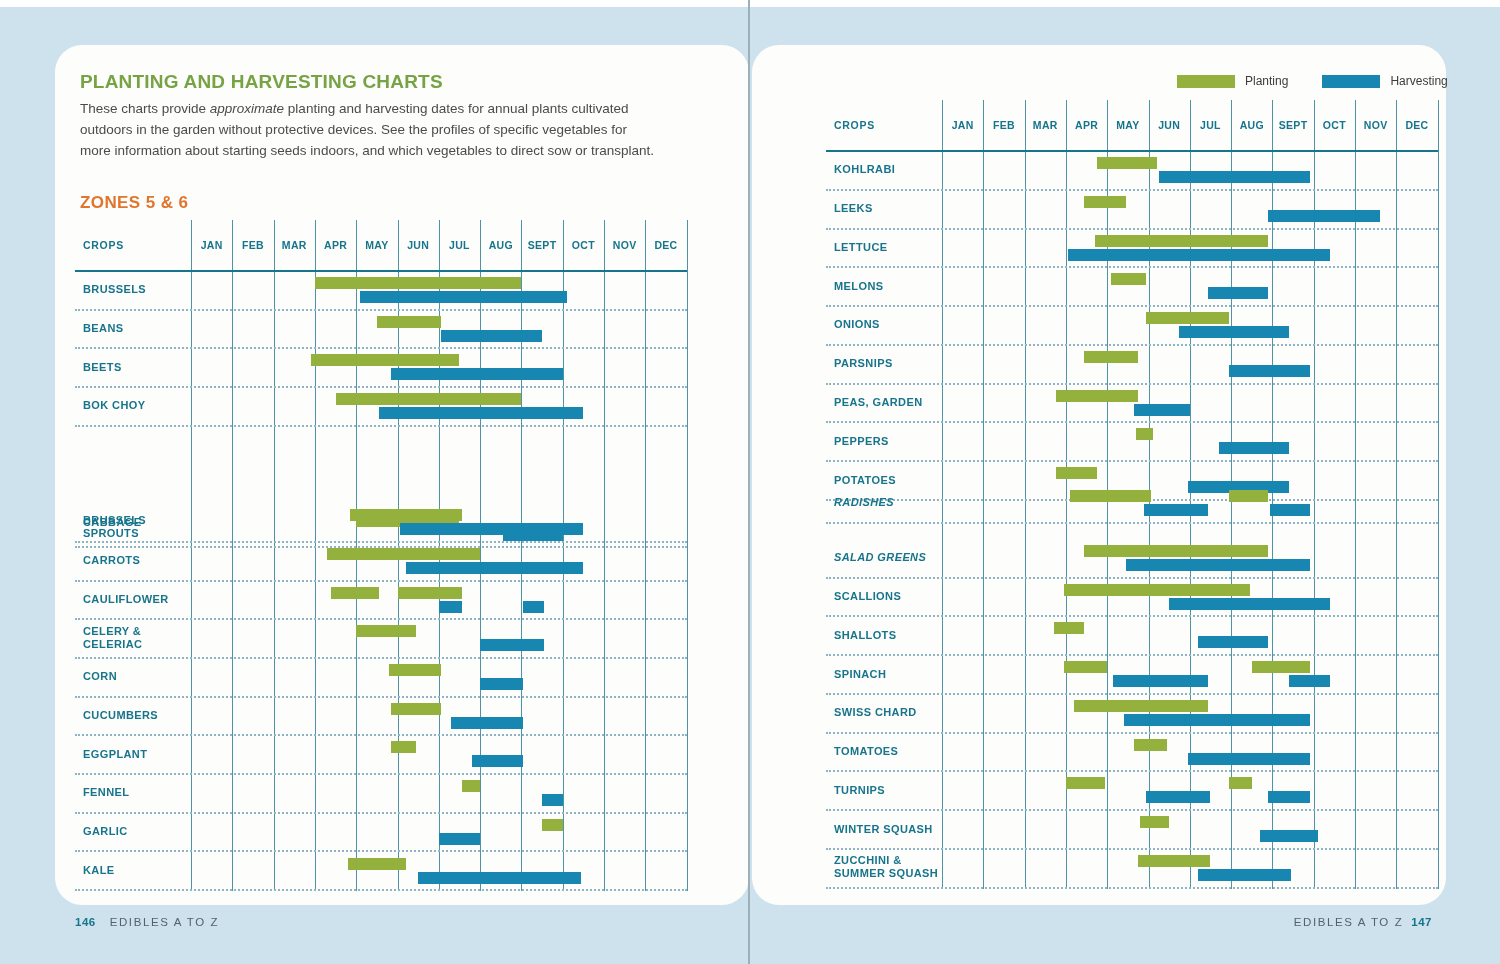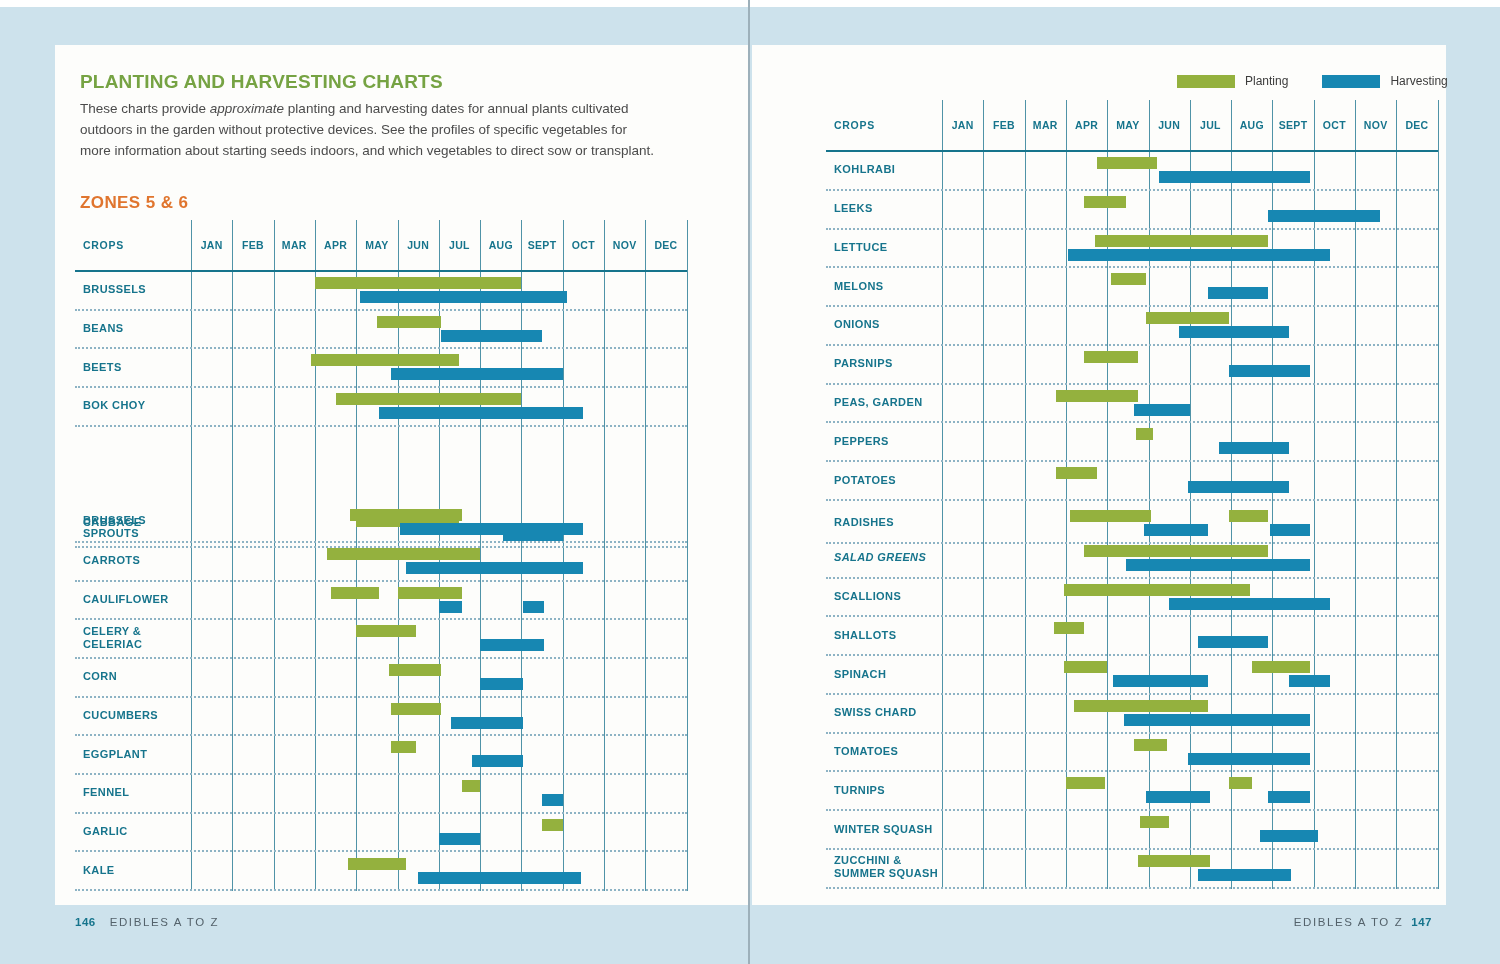--- a/index.html
+++ b/index.html
@@ -3,21 +3,21 @@
 <meta charset="utf-8">
 <style>
   html,body { margin:0; padding:0; }
   body {
     width:1500px; height:964px; position:relative; overflow:hidden;
     background:#cde2ec;
     font-family:"Liberation Sans", sans-serif;
   }
   .top-strip { position:absolute; top:0; left:0; width:1500px; height:7px; background:#ffffff; }
   .spine { position:absolute; left:748px; top:0; width:2px; height:964px; background:#9db0ba; }
-  .page { position:absolute; top:45px; width:694px; height:860px; background:#fdfdfb; }
+  .page { position:absolute; top:45px; width:694px; height:860px; background:#fdfdfb;border-radius:27px; }
   .page-left  { left:55px; }
   .page-right { left:752px; }
 
   .doc-title { position:absolute; left:25px; top:26px; font-size:19px; font-weight:bold; color:#76a343; letter-spacing:.2px; }
   .intro { position:absolute; left:25px; top:53px; width:575px; font-size:13.5px; line-height:21px; color:#4b4b4b; }
   .zone-heading { position:absolute; left:25px; top:148px; font-size:17px; font-weight:bold; color:#e0752e; letter-spacing:.4px; }
 
   .legend { position:absolute; left:425px; top:29px; display:flex; align-items:center; }
   .legend .swatch { width:58px; height:13px; }
   .legend .legend-label { font-size:12px; color:#3c3c3c; margin-left:10px; }
@@ -233,21 +233,21 @@
       <div class="crop-row" style="top: 323.46px; width: 611.6px; height: 38.78px;">
         <div class="crop-label">PEPPERS</div>
         <div class="bar bar-planting" style="left: 310.11px; width: 16.52px; background: rgb(148, 177, 62);"></div>
         <div class="bar bar-harvesting" style="left: 392.71px; width: 70.21px; background: rgb(23, 135, 178);"></div>
       </div>
       <div class="crop-row" style="top: 362.24px; width: 611.6px; height: 38.78px;">
         <div class="crop-label">POTATOES</div>
         <div class="bar bar-planting" style="left: 229.575px; width: 41.3px; background: rgb(148, 177, 62);"></div>
         <div class="bar bar-harvesting" style="left: 361.735px; width: 101.185px; background: rgb(23, 135, 178);"></div>
       </div>
-      <div class="crop-row" style="top: 405px; width: 611.6px; height: 38.78px;">
+      <div class="crop-row" style="top: 385px; width: 611.6px; height: 38.78px; font-style: italic;">
         <div class="crop-label">RADISHES</div>
         <div class="bar bar-planting" style="left: 244.03px; width: 80.535px; background: rgb(148, 177, 62);"></div>
         <div class="bar bar-planting" style="left: 403.035px; width: 39.235px; background: rgb(148, 177, 62);"></div>
         <div class="bar bar-harvesting" style="left: 318.37px; width: 64.015px; background: rgb(23, 135, 178);"></div>
         <div class="bar bar-harvesting" style="left: 444.335px; width: 39.235px; background: rgb(23, 135, 178);"></div>
       </div>
       <div class="crop-row" style="top: 439.8px; width: 611.6px; height: 38.78px; font-style: italic;">
         <div class="crop-label">SALAD GREENS</div>
         <div class="bar bar-planting" style="left: 258.485px; width: 183.785px; background: rgb(148, 177, 62);"></div>
         <div class="bar bar-harvesting" style="left: 299.785px; width: 183.785px; background: rgb(23, 135, 178);"></div>

